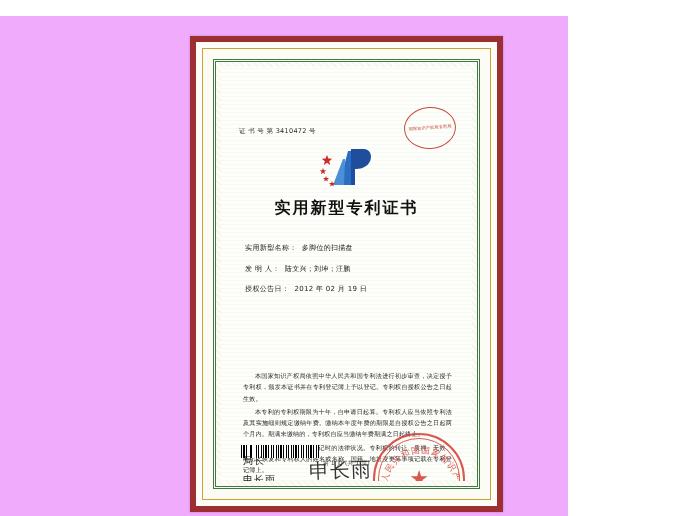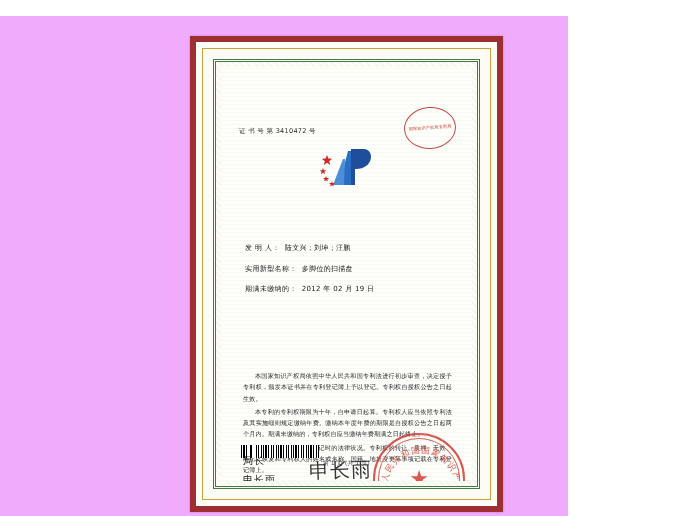--- a/index.html
+++ b/index.html
@@ -286,32 +286,33 @@
 
               <g fill="#cf2b27">
                 <polygon points="12,10 13.4,13.6 17.2,13.8 14.2,16.2 15.2,20 12,17.8 8.8,20 9.8,16.2 6.8,13.8 10.6,13.6"></polygon>
                 <polygon points="8,23 8.9,25.2 11.3,25.3 9.4,26.8 10,29.2 8,27.8 6,29.2 6.6,26.8 4.7,25.3 7.1,25.2"></polygon>
                 <polygon points="11,31 11.8,33 14,33.1 12.3,34.4 12.9,36.6 11,35.3 9.1,36.6 9.7,34.4 8,33.1 10.2,33"></polygon>
                 <polygon points="17,36 17.8,38 20,38.1 18.3,39.4 18.9,41.6 17,40.3 15.1,41.6 15.7,39.4 14,38.1 16.2,38"></polygon>
               </g>
             </svg>
           </div>
 
+          <div class="cert-title">实用新型专利证书</div>
 
           <div class="fields">
+            <div class="field-row">
+              <span class="field-label">实用新型名称：</span>
+              <span class="field-value">多脚位的扫描盘</span>
+            </div>
             <div class="field-row">
               <span class="field-label">发  明  人：</span>
               <span class="field-value">陆文兴；刘坤；汪鹏</span>
             </div>
             <div class="field-row">
-              <span class="field-label">实用新型名称：</span>
-              <span class="field-value">多脚位的扫描盘</span>
-            </div>
-            <div class="field-row">
-              <span class="field-label">期满未缴纳的：</span>
+              <span class="field-label">授权公告日：</span>
               <span class="field-value">2012 年 02 月 19 日</span>
             </div>
           </div>
 
           <div class="body-text">
             <p>本国家知识产权局依照中华人民共和国专利法进行初步审查，决定授予专利权，颁发本证书并在专利登记簿上予以登记。专利权自授权公告之日起生效。</p>
             <p>本专利的专利权期限为十年，自申请日起算。专利权人应当依照专利法及其实施细则规定缴纳年费。缴纳本年度年费的期限是自授权公告之日起两个月内。期满未缴纳的，专利权自应当缴纳年费期满之日起终止。</p>
             <p>专利证书记载专利权登记时的法律状况。专利权的转让、质押、无效、终止、恢复和专利权人的姓名或名称、国籍、地址变更等事项记载在专利登记簿上。</p>
           </div>
 

